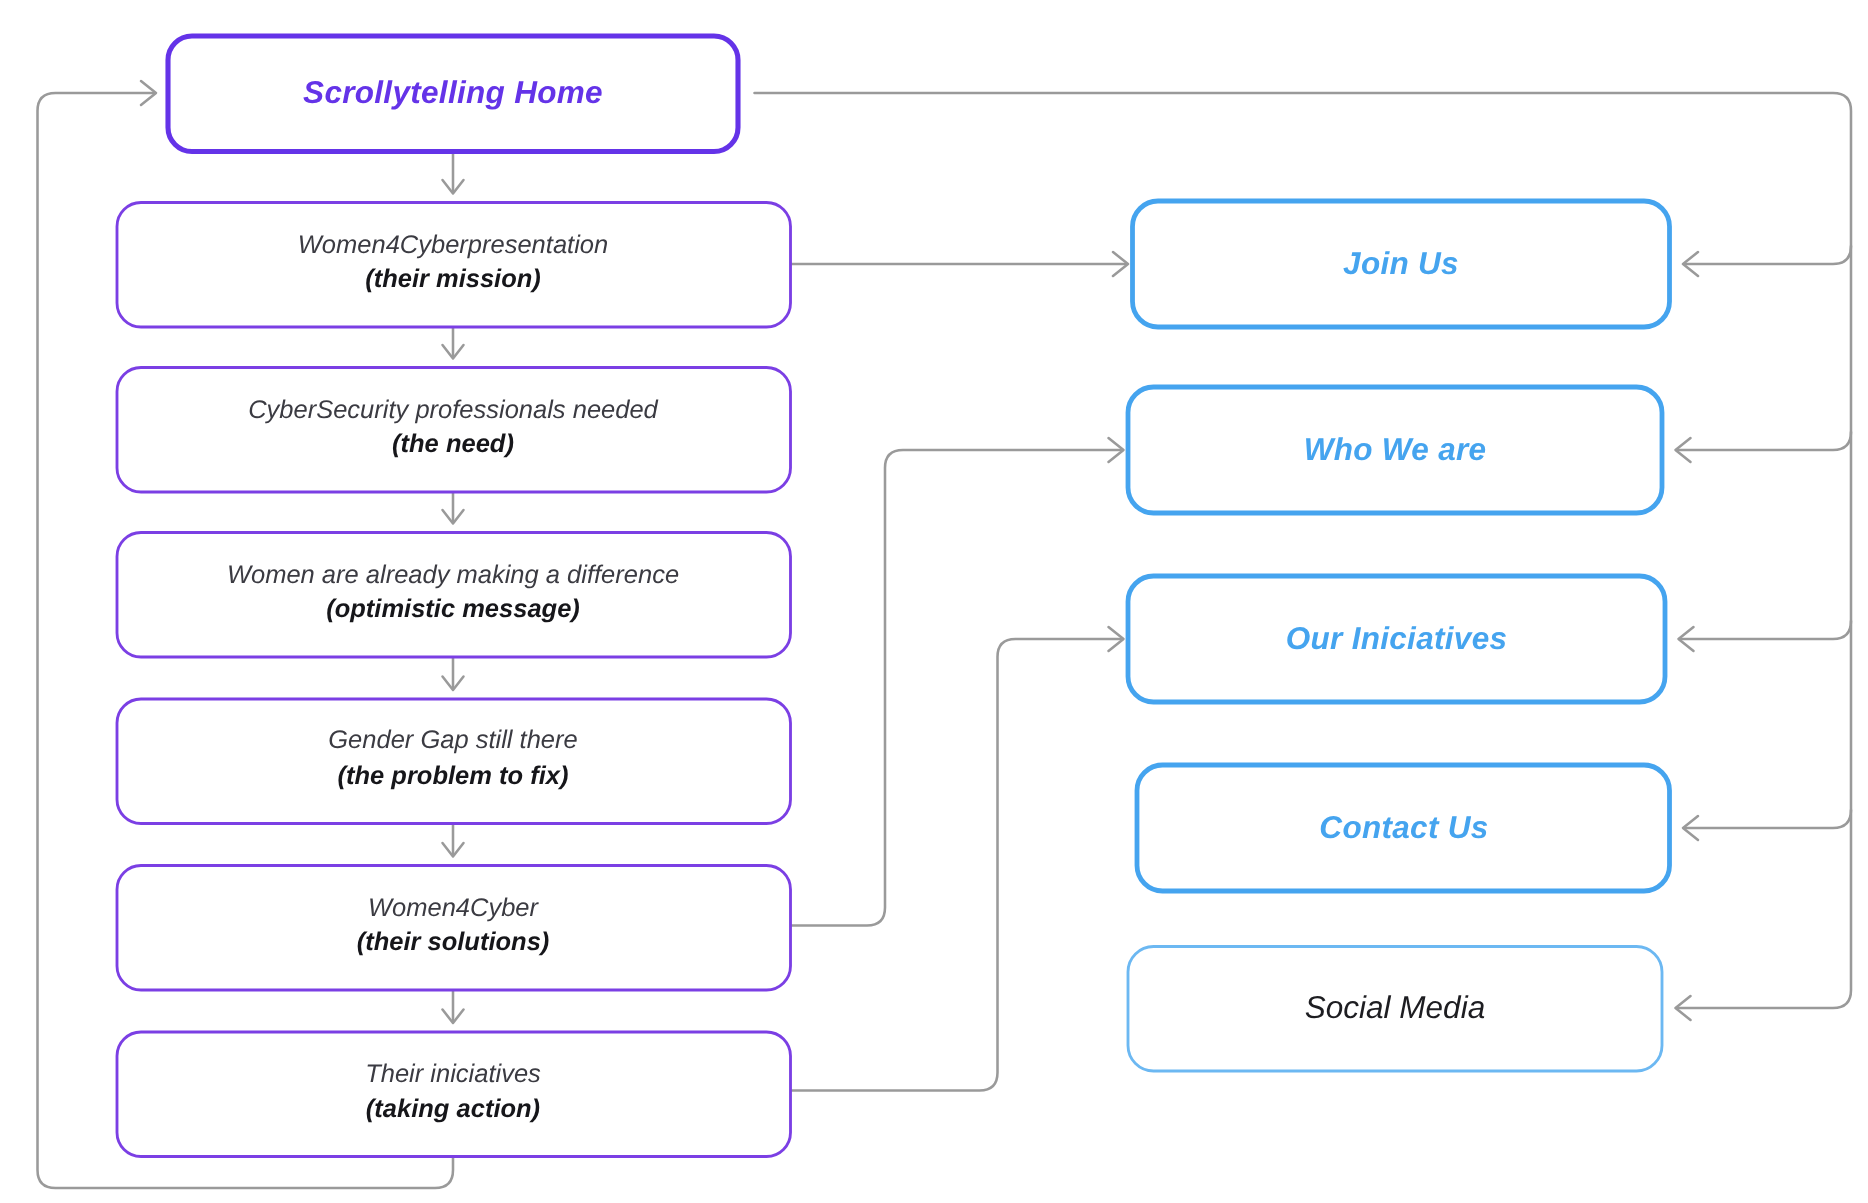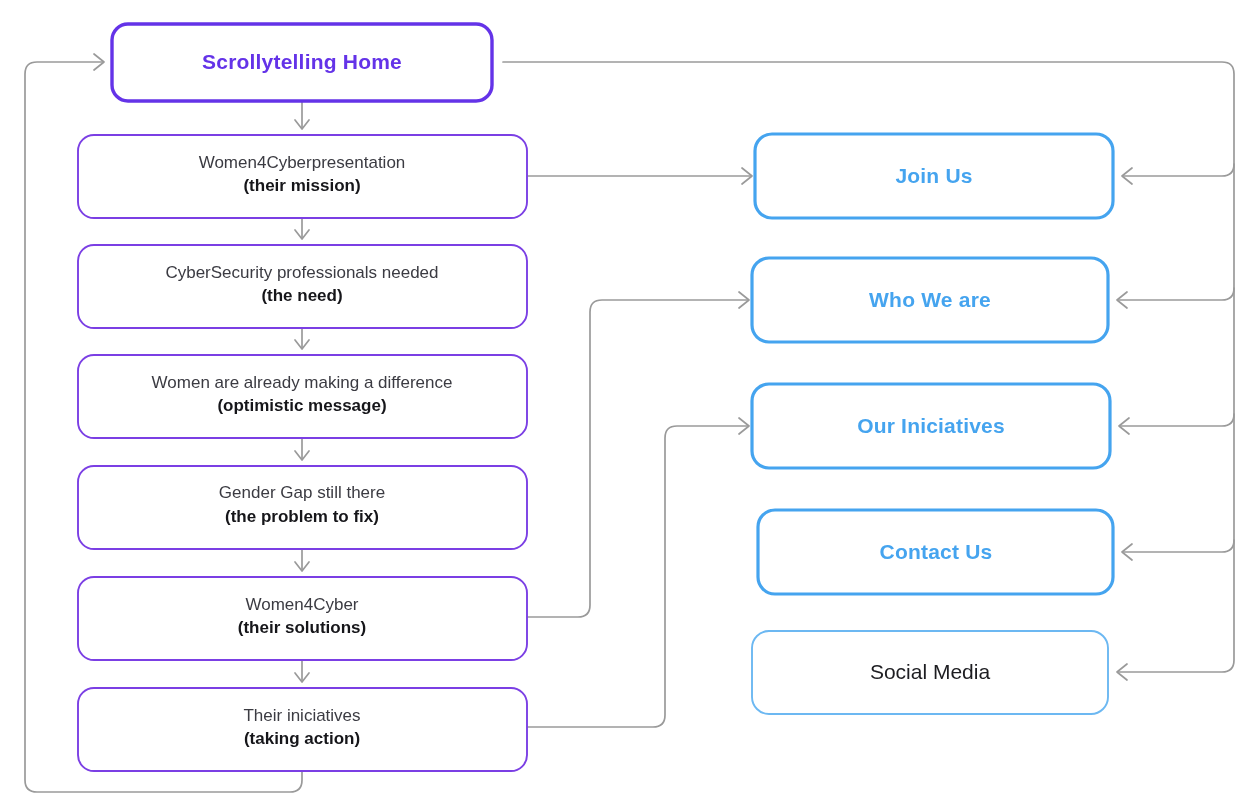--- a/index.html
+++ b/index.html
@@ -10,20 +10,21 @@
   body {
     width: 1245px;
     height: 802px;
     font-family: "Liberation Sans", sans-serif;
     overflow: hidden;
   }
   #diagram-root {
     position: relative;
     width: 1245px;
     height: 802px;
+    font-style: italic;
   }
   svg#flow {
     position: absolute;
     top: 0;
     left: 0;
     width: 1245px;
     height: 802px;
     display: block;
   }
   .node-box {

